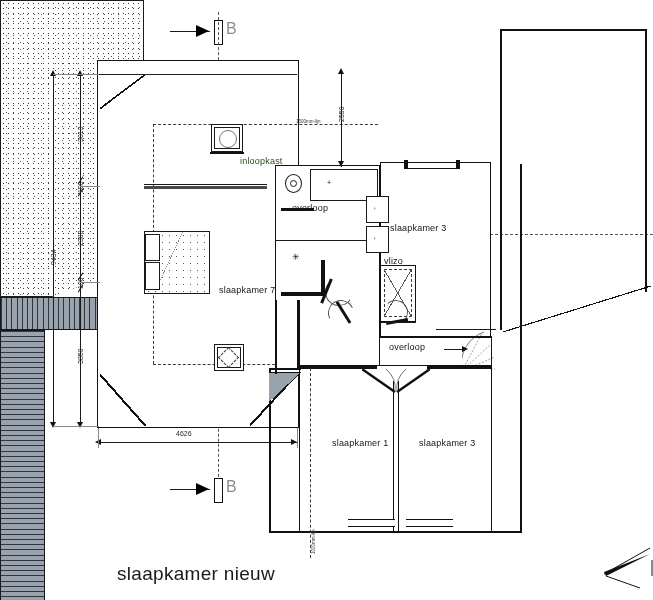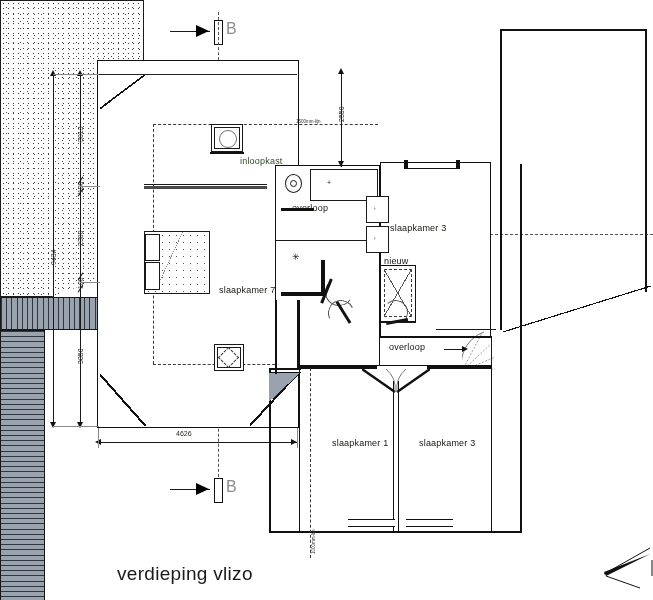--- a/index.html
+++ b/index.html
@@ -197,21 +197,21 @@
 
   <div class="txt lbl-room" style="left:390px;top:223px;">slaapkamer 3</div>
 
   <div style="position:absolute;left:380px;top:265px;width:36px;height:57px;
               border:1.6px solid #111;box-sizing:border-box;background:#fff;"></div>
   <div class="dashedbox" style="left:384px;top:269px;width:28px;height:48px;"></div>
   <div style="position:absolute;left:384px;top:269px;width:28px;height:48px;
               background:linear-gradient(to bottom right, transparent 48.5%, #555 48.5%, #555 50.5%, transparent 50.5%);"></div>
   <div style="position:absolute;left:384px;top:269px;width:28px;height:48px;
               background:linear-gradient(to top right, transparent 48.5%, #555 48.5%, #555 50.5%, transparent 50.5%);"></div>
-  <div class="txt lbl-room" style="left:384px;top:256px;">nieuw</div>
+  <div class="txt lbl-room" style="left:384px;top:256px;">vlizo</div>
 
   <div class="doorswing" style="left:325px;top:278px;width:28px;height:28px;transform:rotate(-10deg);"></div>
   <div class="blackbar" style="left:325px;top:278px;width:2.5px;height:26px;transform:rotate(22deg);"></div>
 
   <div class="doorswing" style="left:328px;top:300px;width:26px;height:26px;transform:rotate(110deg);"></div>
   <div class="blackbar" style="left:342px;top:300px;width:2.5px;height:25px;transform:rotate(-32deg);"></div>
 
   <div class="doorswing" style="left:383px;top:300px;width:25px;height:25px;transform:rotate(185deg);"></div>
   <div class="blackbar" style="left:386px;top:320px;width:22px;height:2.5px;transform:rotate(-10deg);"></div>
 
@@ -327,15 +327,15 @@
 
   <div style="position:absolute;left:600px;top:530px;width:53px;height:60px;">
     <svg width="53" height="60" viewBox="0 0 53 60">
       <path d="M4 44 L50 18" stroke="#111" stroke-width="1" fill="none"></path>
       <path d="M50 24 L6 46 L4 42 Z" fill="#111"></path>
       <path d="M6 46 L40 58" stroke="#111" stroke-width="1" fill="none"></path>
       <path d="M52 30 L52 46" stroke="#111" stroke-width="1" fill="none"></path>
     </svg>
   </div>
 
-  <div class="title" style="left:117px;top:563px;">verdieping vlizo</div>
+  <div class="title" style="left:117px;top:563px;">slaapkamer nieuw</div>
 
 </div>
 
 </body></html>

